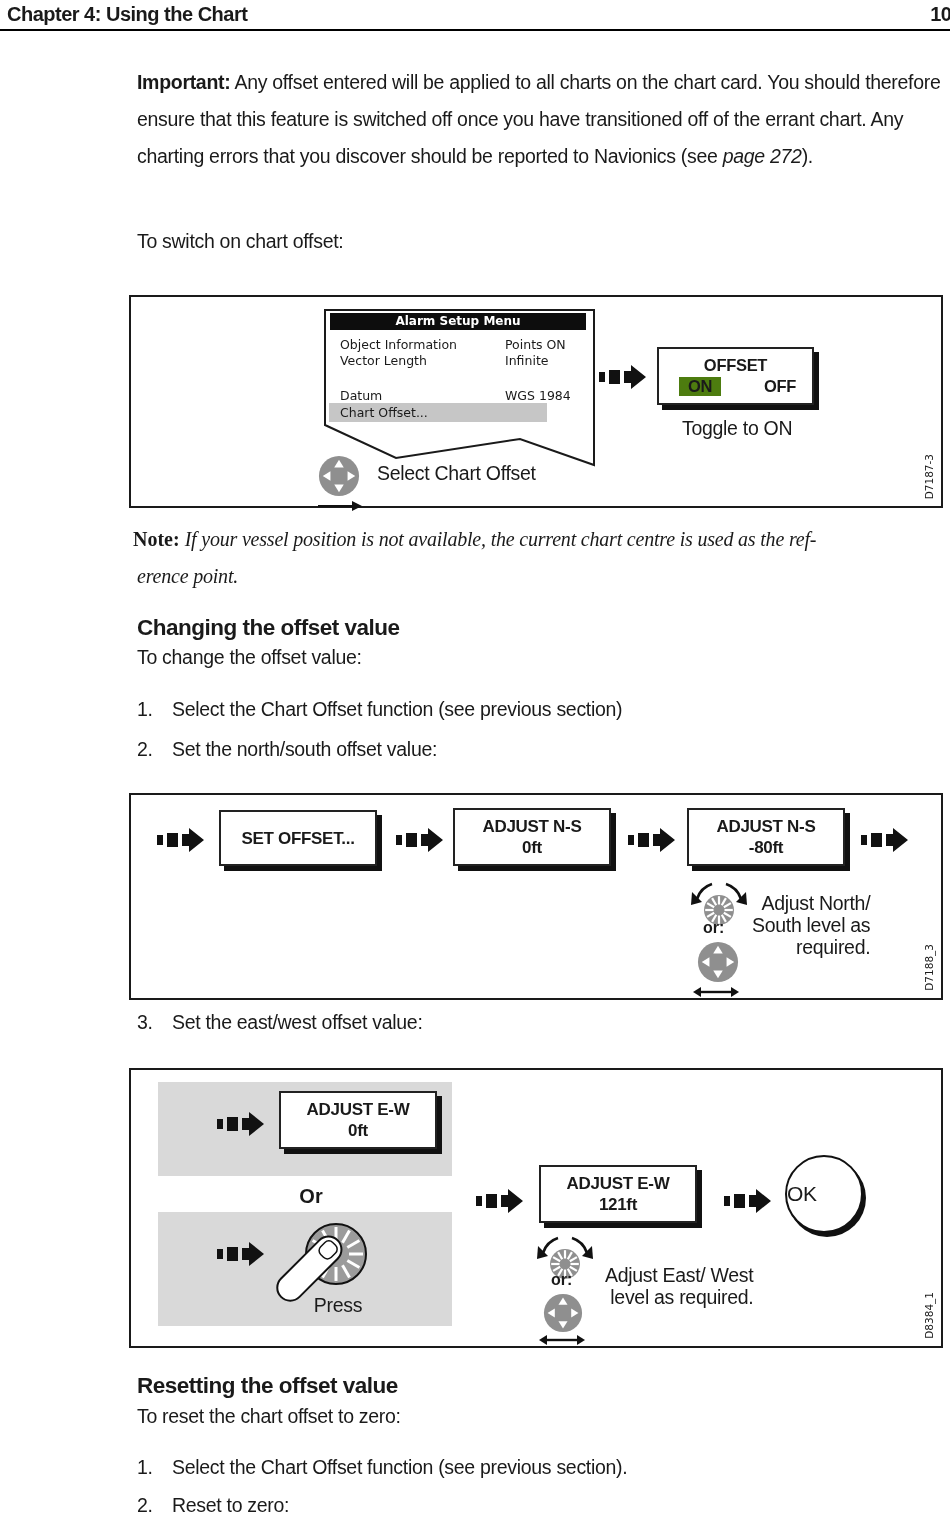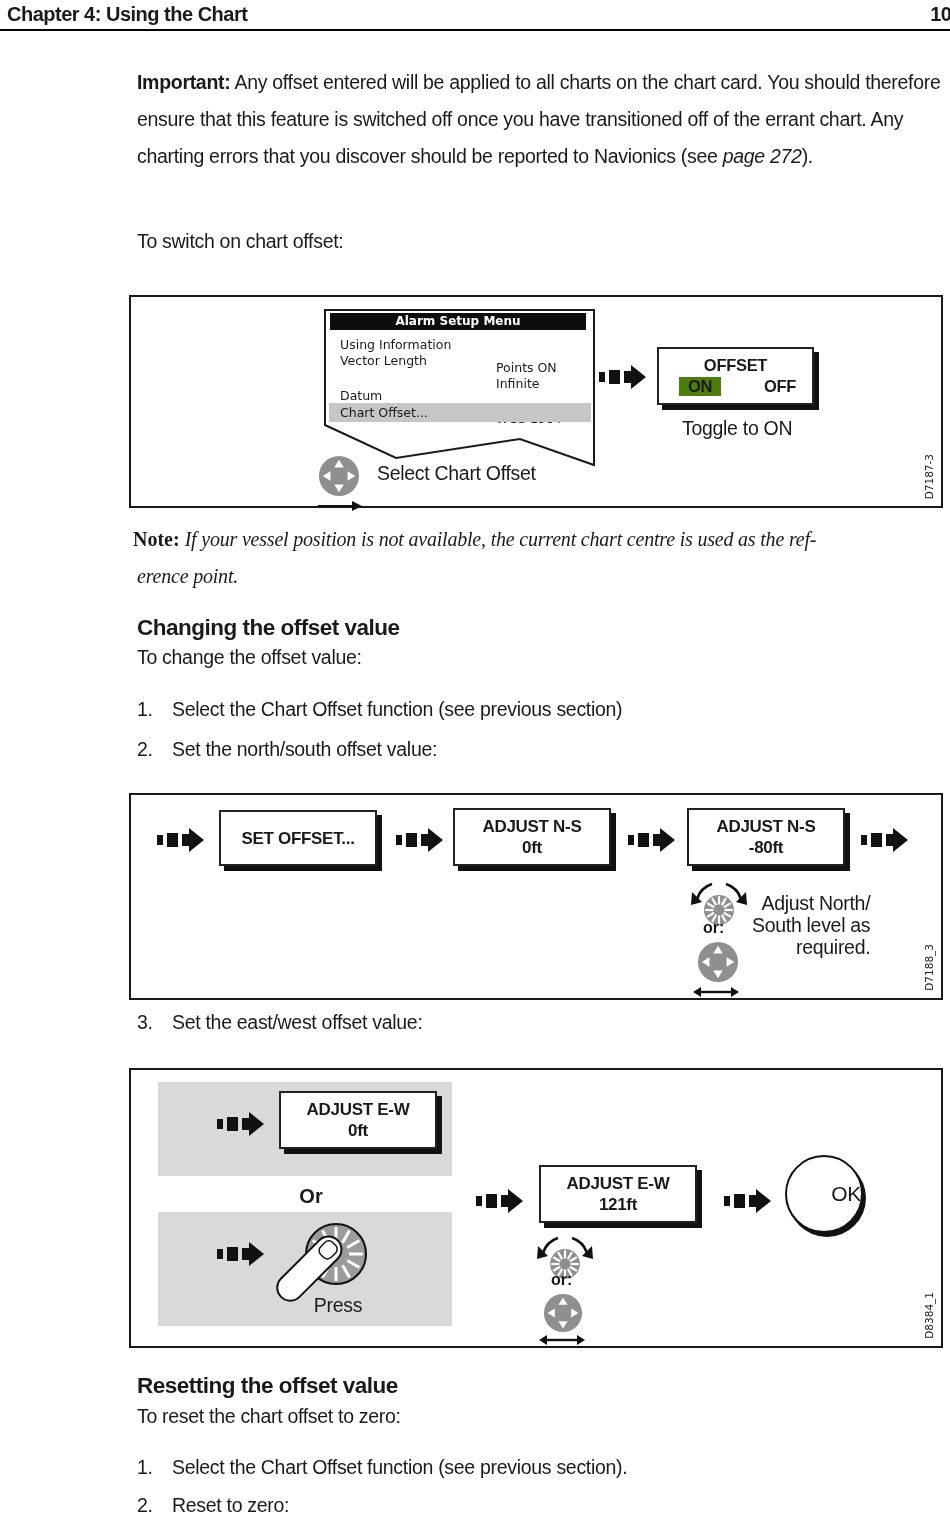--- a/index.html
+++ b/index.html
@@ -28,22 +28,22 @@
          writing-mode:vertical-rl;transform:rotate(180deg);color:#1a1a1a;}
 
   
   .callout{width:272px;height:164px;}
   .callout svg{position:absolute;left:0;top:0;}
   .menu-title{position:absolute;left:6px;top:4px;width:256px;height:17px;background:#0d0d0d;
               color:#fff;font-family:"DejaVu Sans",sans-serif;font-size:12px;font-weight:bold;
               text-align:center;line-height:17px;}
   .mrow{position:absolute;left:16px;width:246px;height:16px;line-height:16px;
         font-family:"DejaVu Sans",sans-serif;font-size:12.5px;}
-  .mrow .mv{position:absolute;left:156px;margin-top:23px;}
-  .mrow-hl{position:absolute;left:5px;width:262px;height:19px;line-height:19px;
+  .mrow .mv{position:absolute;left:165px;}
+  .mrow-hl{position:absolute;left:5px;width:218px;height:19px;line-height:19px;
            padding-left:11px;box-sizing:border-box;background:#c6c6c6;
            font-family:"DejaVu Sans",sans-serif;font-size:12.5px;}
 
   
   .lblbox{border:2px solid #222;background:#fff;box-shadow:5px 5px 0 #111;
           display:flex;flex-direction:column;justify-content:center;align-items:center;
           font-size:17px;font-weight:bold;letter-spacing:-0.3px;line-height:21px;
           box-sizing:border-box;text-align:center;}
   .offset-box{width:157px;height:58px;border:2px solid #222;background:#fff;
               box-shadow:5px 5px 0 #111;box-sizing:border-box;}
@@ -51,21 +51,21 @@
   .ob-row{display:flex;justify-content:space-between;padding:2px 16px 0 20px;
           font-size:16.5px;font-weight:bold;letter-spacing:-0.3px;}
   .ob-on{background:#4d7c0f;padding:0 9px;}
 
   .cap{font-size:19.5px;letter-spacing:-0.3px;text-align:right;}
   .cap-pre{white-space:pre-line;line-height:22px;}
   .orlbl{font-size:16px;font-weight:bold;}
   .ordiv{font-size:20px;font-weight:bold;text-align:center;}
   .gpanel{background:#d9d9d9;}
   .okbtn{width:78px;height:78px;border:2px solid #111;border-radius:50%;background:#fff;
-         box-shadow:3px 4px 0 #111;display:flex;align-items:center;justify-content:flex-end;
+         box-shadow:3px 4px 0 #111;display:flex;align-items:center;justify-content:flex-start;
          font-size:21px;letter-spacing:-0.3px;box-sizing:border-box;}
   svg{display:block;overflow:visible;}
 </style>
 </head>
 <body>
 
 <div class="page">
 
   <div class="abs pg-header">
     <span>Chapter 4: Using the Chart</span>
@@ -77,21 +77,21 @@
   <div class="abs body-text" style="left:137px;top:223px;">To switch on chart offset:</div>
 
   <div class="abs figbox" style="top:295px;height:213px;">
 
     <div class="abs callout" style="left:193px;top:12px;">
       <svg width="272" height="164" viewBox="0 0 272 164">
         <polygon points="1,1 270,1 270,156 196,130 72,149 1,116" fill="#ffffff" stroke="#1a1a1a" stroke-width="2"></polygon>
       </svg>
       <div class="menu-title">Alarm Setup Menu</div>
       <div class="mrow" style="top:28px;">
-        <span>Using Information</span>
+        <span>Object Information</span>
         <span class="mv">Points ON</span>
       </div>
       <div class="mrow" style="top:44px;">
         <span>Vector Length</span>
         <span class="mv">Infinite</span>
       </div>
       <div class="mrow" style="top:79px;">
         <span>Datum</span>
         <span class="mv">WGS 1984</span>
       </div>
@@ -323,20 +323,22 @@
       <polygon points="22,5 17,13 27,13" fill="#fff"></polygon>
       <polygon points="22,39 17,31 27,31" fill="#fff"></polygon>
       <polygon points="5,22 13,17 13,27" fill="#fff"></polygon>
       <polygon points="39,22 31,17 31,27" fill="#fff"></polygon>
     </svg>
     <svg class="abs" style="left:408px;top:264px;" width="46" height="12" viewBox="0 0 46 12">
       <line x1="8" y1="6" x2="38" y2="6" stroke="#111" stroke-width="2.4"></line>
       <polygon points="8,1 0,6 8,11" fill="#111"></polygon>
       <polygon points="38,1 46,6 38,11" fill="#111"></polygon>
     </svg>
+    <div class="abs cap cap-pre" style="left:474px;top:194px;">Adjust East/ West
+level as required.</div>
 
     <div class="abs figid">D8384_1</div>
   </div>
 
   <div class="abs body-text" style="left:137px;top:1404px;line-height:24px;">To reset the chart offset to zero:</div>
   <div class="abs h2" style="left:137px;top:1373px;">Resetting the offset value</div>
 
   <div class="abs step" style="left:137px;top:1456px;">
     <span class="n">1.</span>
     <span>Select the Chart Offset function (see previous section).</span>

